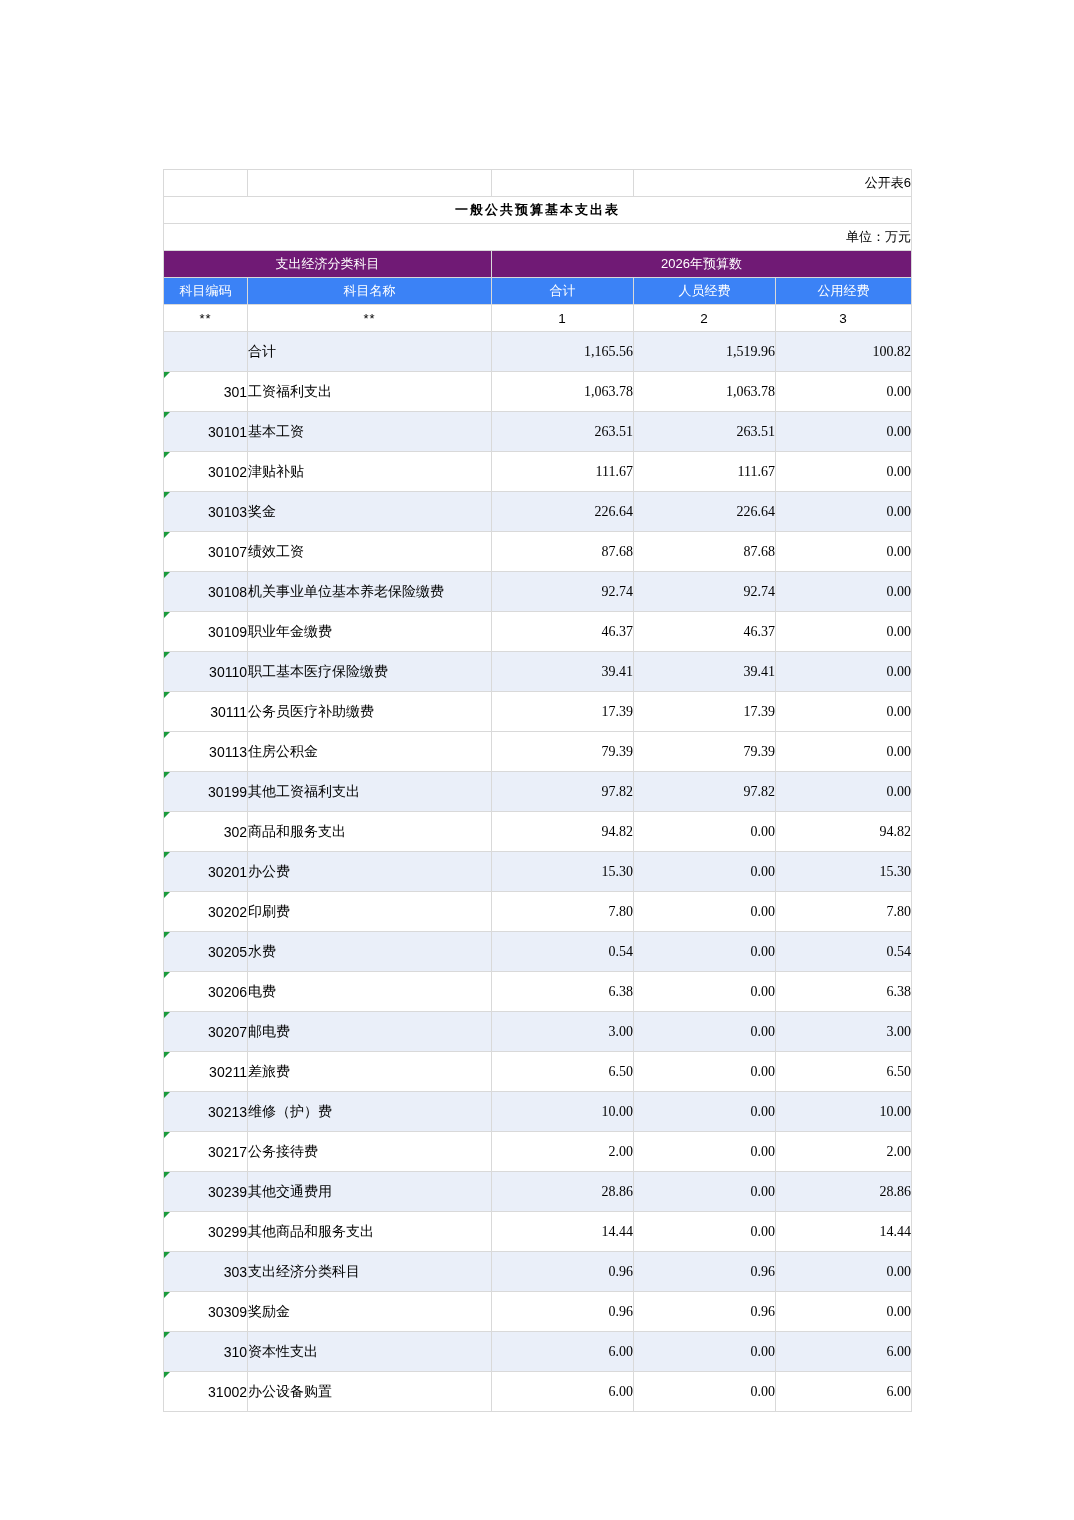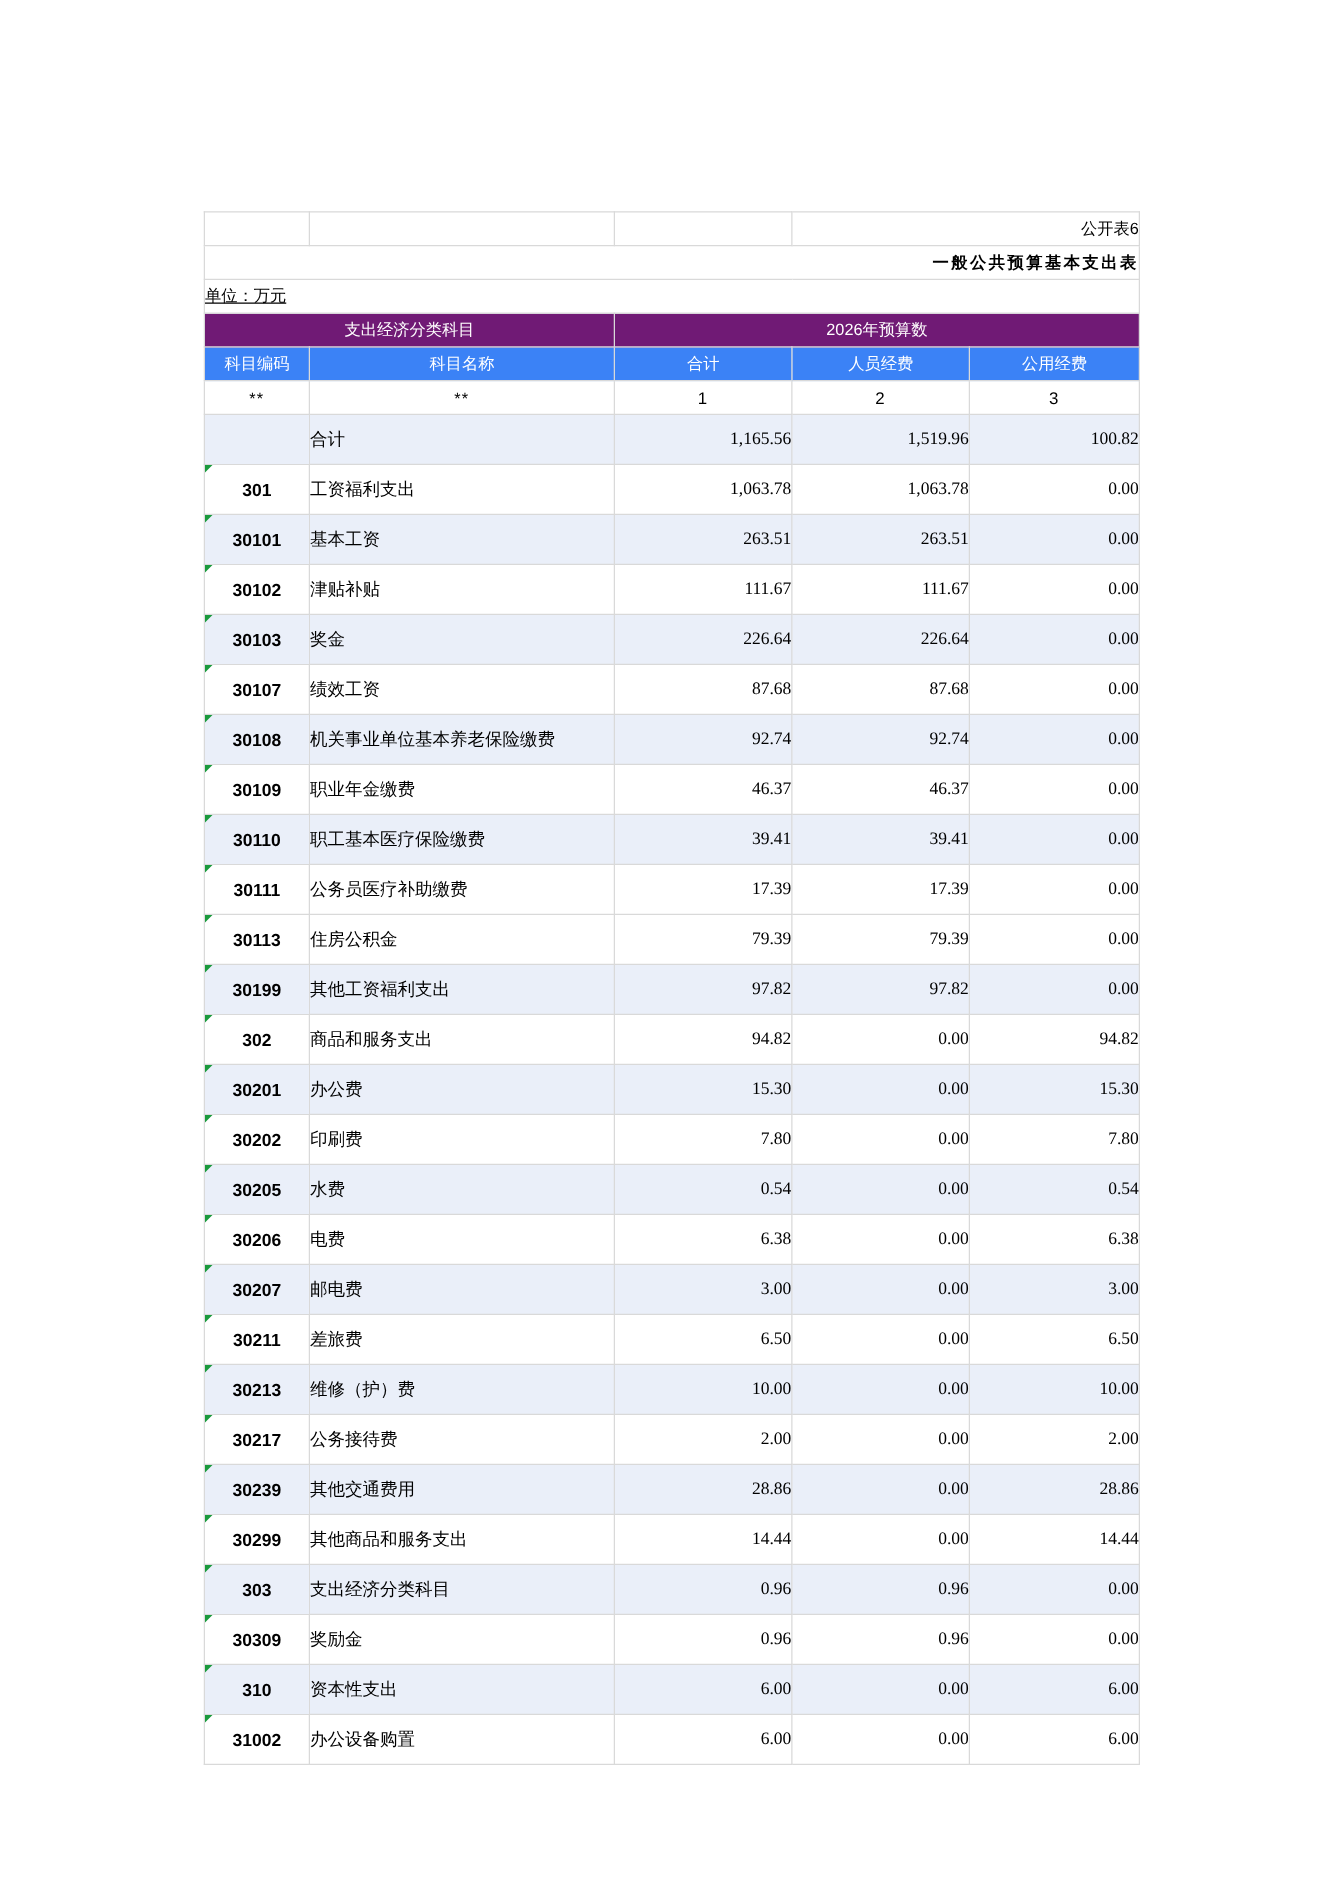--- a/index.html
+++ b/index.html
@@ -47,34 +47,33 @@
 
   .topbar td { height: 28px; border-color: #d9d9d9; }
   .tag {
     text-align: right;
     padding-right: 8px;
     font-size: 12.5px;
     color: #000;
   }
   .title-row td {
     height: 48px;
-    text-align: right;
+    text-align: center;
     font-size: 25px;
     font-weight: bold;
     font-family: "Liberation Serif", serif;
     letter-spacing: 2px;
     border-left-color: #d9d9d9;
     border-right-color: #d9d9d9;
   }
   .unit-row td {
     height: 26px;
-    text-align: left;
+    text-align: right;
     padding-right: 6px;
     font-size: 13.5px;
-    text-decoration: underline;
   }
   .hdr1 td {
     background: #701a75;
     color: #ffffff;
     text-align: center;
     font-size: 14.5px;
     height: 34px;
     border-color: #ffffff;
   }
   .hdr2 td {
@@ -90,25 +89,24 @@
     height: 34px;
     font-size: 14px;
     letter-spacing: 1px;
     background: #ffffff;
   }
   .starrow td.num { text-align: center; font-size: 13.5px; }
 
   tr.data td { height: 39px; font-size: 14px; }
   tr.data.alt td { background: #eaeff9; }
   td.code {
-    text-align: center;
+    text-align: right;
     padding-left: 10px;
     font-size: 13px;
     position: relative;
-    font-weight: bold;
   }
   td.name {
     text-align: left;
     padding-left: 10px;
     font-size: 14px;
   }
   td.val {
     text-align: right;
     padding-right: 10px;
     font-size: 14px;

